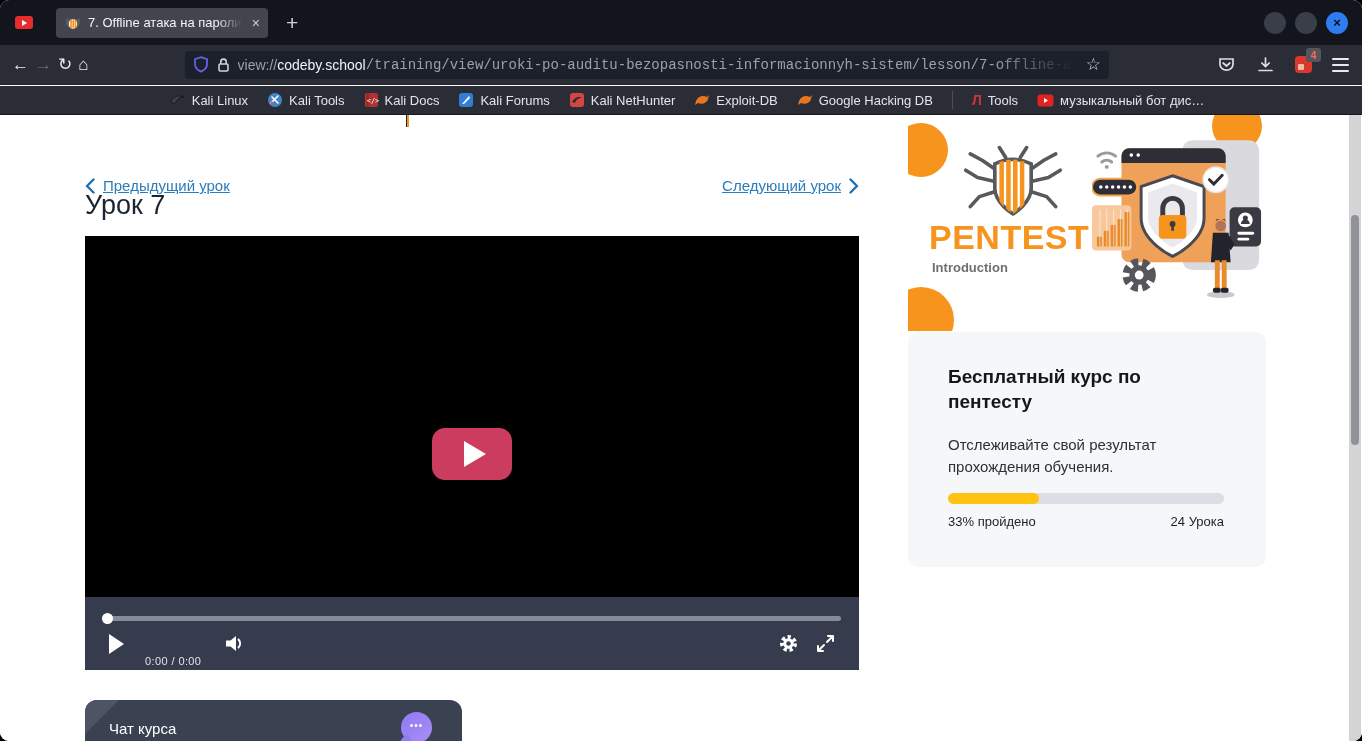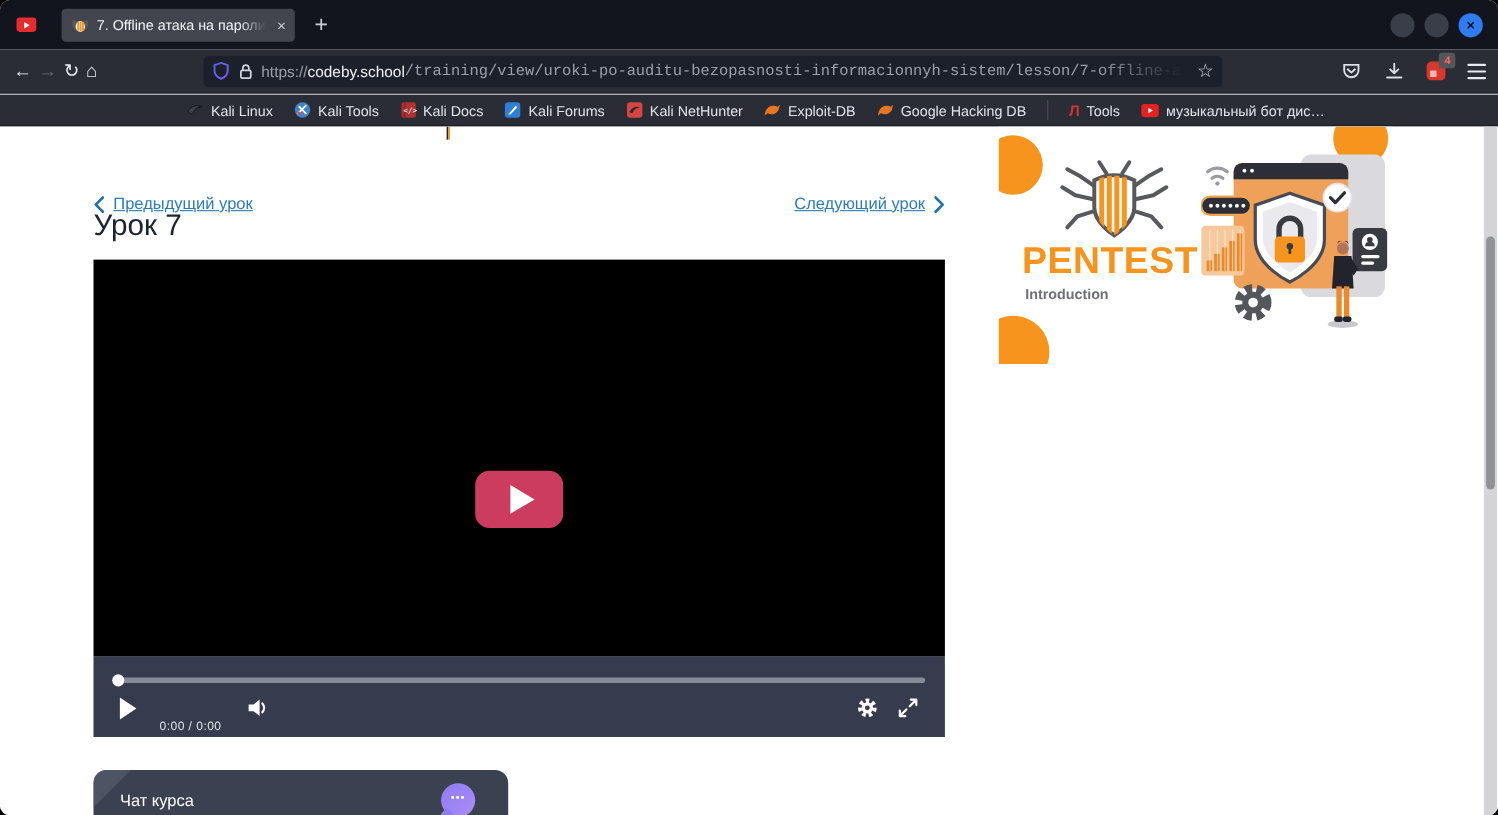--- a/index.html
+++ b/index.html
@@ -139,21 +139,21 @@
               <stop offset="1" stop-color="#7a5cf0"></stop>
         </linearGradient>
           </defs>
         <path d="M8 1.2 L14 3.2 V8 C14 12 11 14.3 8 15.6 C5 14.3 2 12 2 8 V3.2 Z" fill="none" stroke="url(#shg)" stroke-width="1.8"></path>
       </svg>
       <svg class="lock-icon" width="15" height="16" viewBox="0 0 15 16">
         <rect x="3" y="7" width="9" height="7" rx="1.2" fill="none" stroke="#cfd3db" stroke-width="1.6"></rect>
         <path d="M4.8 7 V4.8 A2.7 2.7 0 0 1 10.2 4.8 V7" fill="none" stroke="#cfd3db" stroke-width="1.6"></path>
       </svg>
       <div class="url-text">
-        <span class="proto">https://</span>
+        <span class="proto">view://</span>
           <span class="domain">codeby.school</span>
           <span class="path">/training/view/uroki-po-auditu-bezopasnosti-informacionnyh-sistem/lesson/7-offline-at</span>
       </div>
       <div class="star">☆</div>
     </div>
     <div class="tool-icons">
       <svg width="19" height="18" viewBox="0 0 19 18">
         <path d="M3 3 H16 V8.2 A6.5 6 0 0 1 3 8.2 Z" fill="none" stroke="#dbdee5" stroke-width="1.7"></path>
         <path d="M6.2 7 L9.5 10 L12.8 7" fill="none" stroke="#dbdee5" stroke-width="1.7" stroke-linecap="round" stroke-linejoin="round"></path>
       </svg>
@@ -383,19 +383,30 @@
           <path d="M123 100 h16 l2 30 h-20 Z" fill="#23232b"></path>
           <path d="M139 102 l6 10 l-4 6 l-6 -9 Z" fill="#23232b"></path>
           <rect x="125" y="128" width="5" height="30" fill="#e98a2b"></rect>
           <rect x="132" y="128" width="5" height="30" fill="#e98a2b"></rect>
           <rect x="123" y="156" width="8" height="5" rx="2" fill="#23232b"></rect>
           <rect x="131" y="156" width="8" height="5" rx="2" fill="#23232b"></rect>
         </g>
       </svg>
     </div>
 
+    <div class="course-card">
+      <div class="card-title">Бесплатный курс по пентесту</div>
+      <div class="card-desc">Отслеживайте свой результат прохождения обучения.</div>
+      <div class="progress-track">
+        <div class="progress-fill" style="width: 33%;"></div>
+      </div>
+      <div class="progress-row">
+        <span>33% пройдено</span>
+        <span>24 Урока</span>
+      </div>
+    </div>
 
     <div class="scroll-track">
       <div class="scroll-thumb"></div>
     </div>
   </div>
 
 </div>
 
 </body></html>

